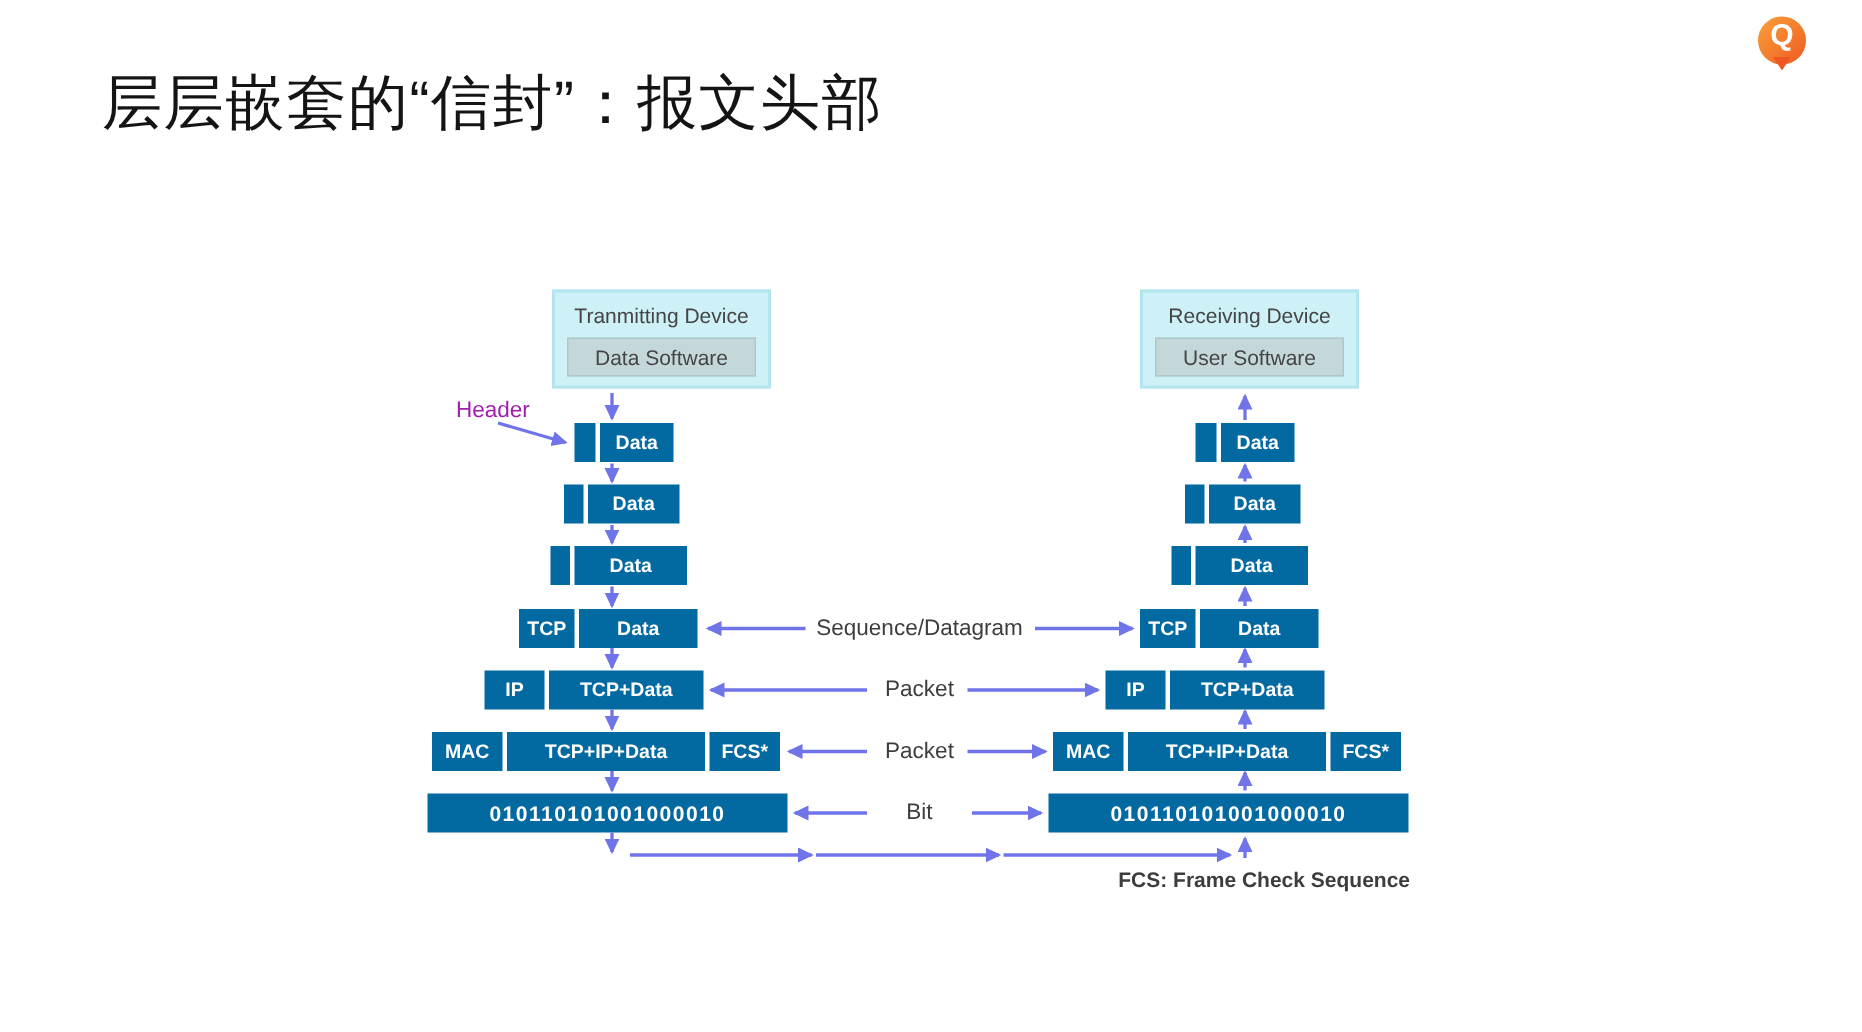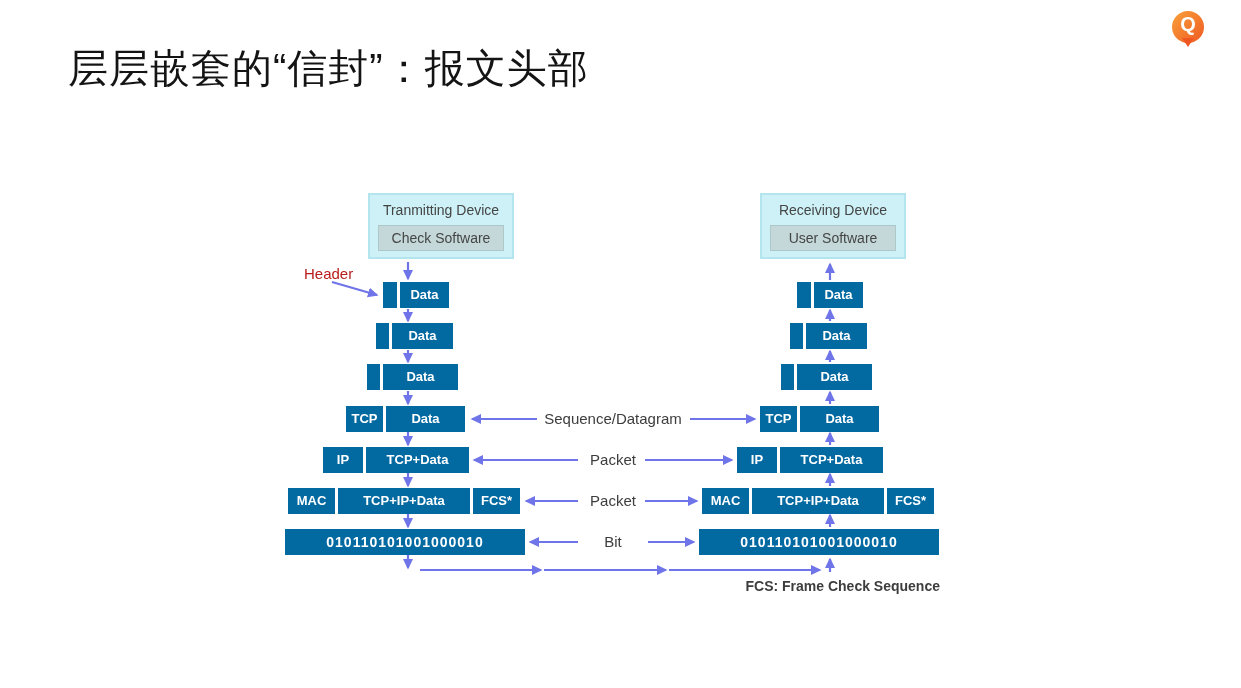--- a/index.html
+++ b/index.html
@@ -25,21 +25,21 @@
           line-height:24px;}
   .dev-left{left:346px;top:193px;margin-left:22px;}
   .dev-right{left:760px;top:193px;}
 
   .pbox{position:absolute;height:26px;background:#0369a1;color:#ffffff;font-weight:bold;
         font-size:13px;text-align:center;line-height:26px;white-space:nowrap;overflow:hidden;}
   .pbox.binary{font-size:14px;letter-spacing:1px;}
 
   .mid-label{position:absolute;left:538px;width:150px;height:18px;text-align:center;
         font-size:15px;font-weight:normal;color:#3d3d3d;white-space:nowrap;}
-  .header-label{position:absolute;left:304px;top:265px;font-size:15px;color:#b91c1c;}
+  .header-label{position:absolute;left:304px;top:265px;font-size:15px;color:#a21caf;}
   .footnote{position:absolute;left:700px;top:578px;width:240px;text-align:right;
         font-size:14px;font-weight:bold;color:#3d3d3d;}
   svg.arrows{position:absolute;left:0;top:0;pointer-events:none;}
 </style>
 </head>
 <body>
 
 <div class="slide">
 
   <div class="title">层层嵌套的“信封”：报文头部</div>
@@ -47,21 +47,21 @@
   <div class="logo">
     <div class="logo-pin">
       <div class="bubble"></div>
       <div class="tip"></div>
       <div class="q">Q</div>
     </div>
   </div>
 
   <div class="device dev-left">
     <div class="dev-title">Tranmitting Device</div>
-    <div class="software">Check Software</div>
+    <div class="software">Data Software</div>
   </div>
 
   <div class="device dev-right">
     <div class="dev-title">Receiving Device</div>
     <div class="software">User Software</div>
   </div>
 
   <div class="header-label">Header</div>
 
   <div class="mid-label" style="top:410px">Sequence/Datagram</div>

